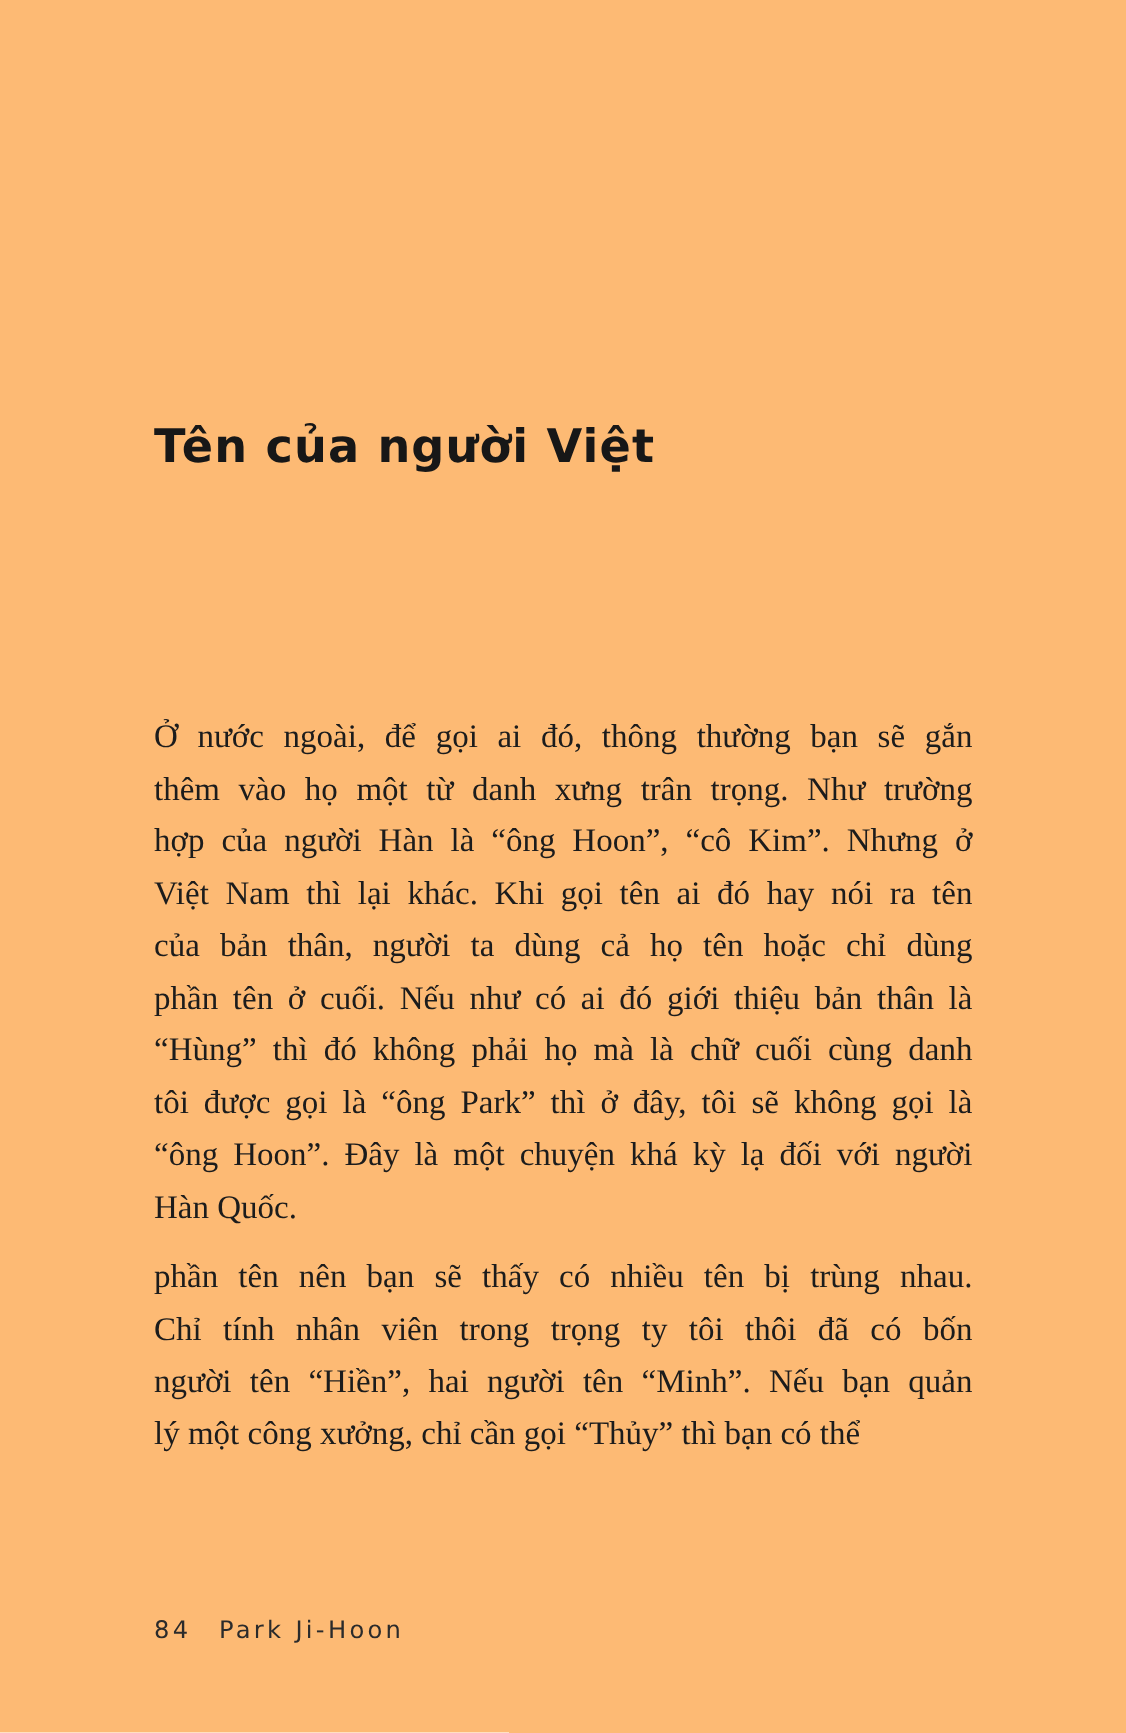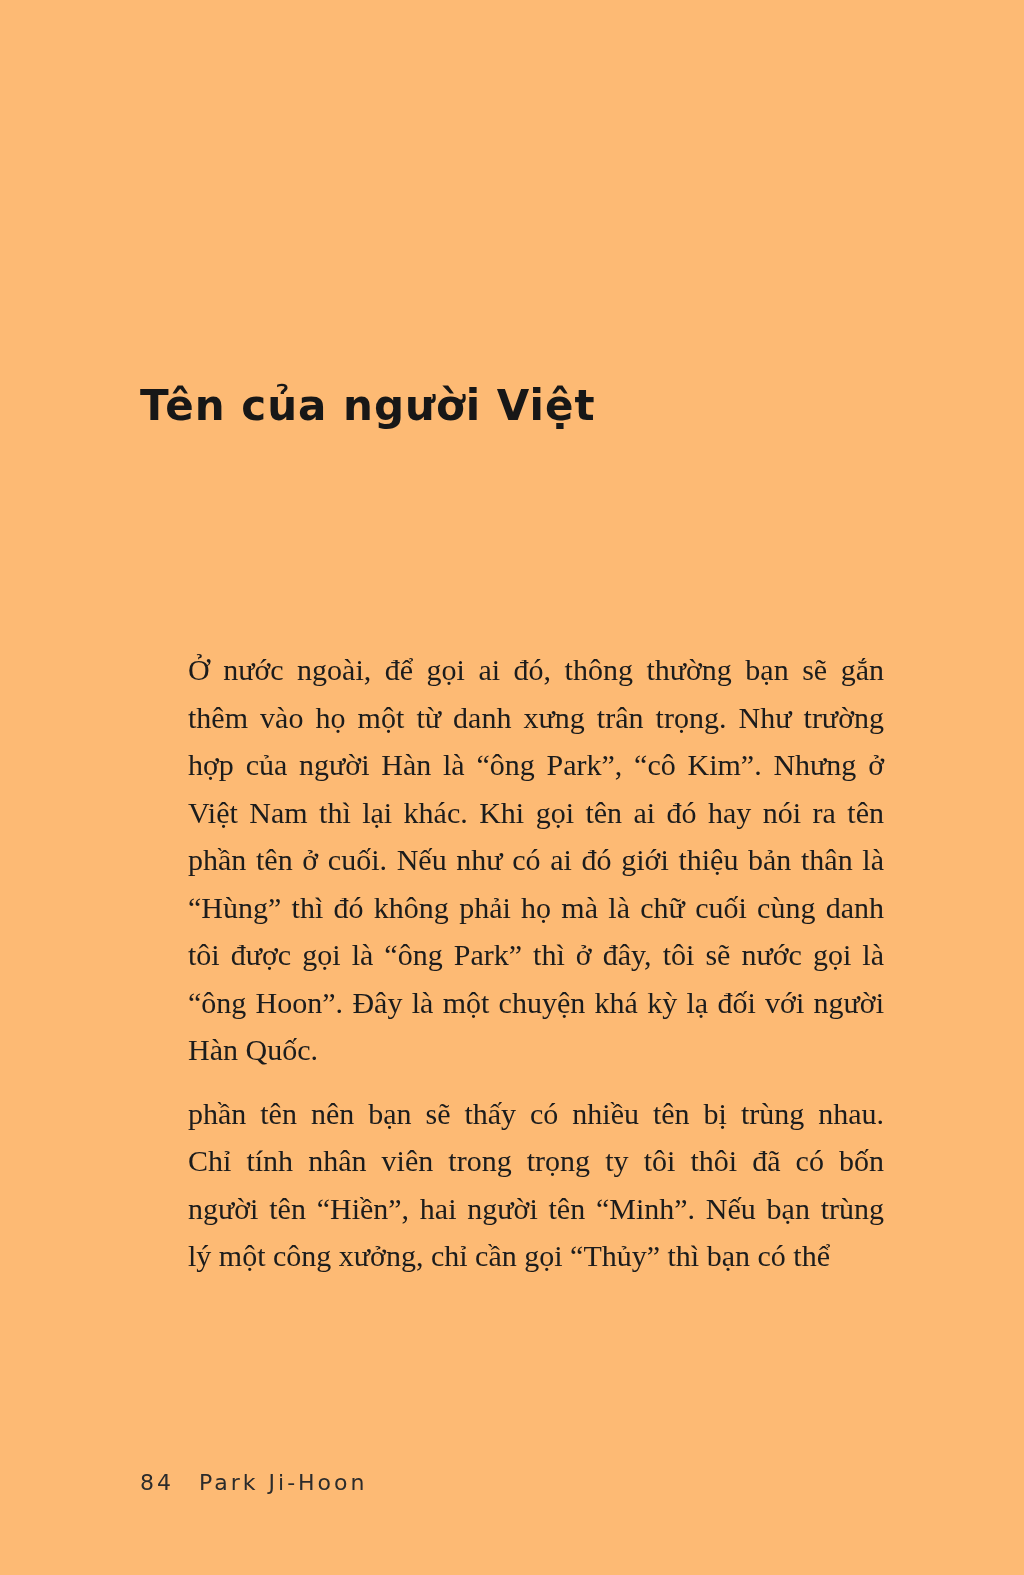--- a/index.html
+++ b/index.html
@@ -36,21 +36,20 @@
     font-size: 30px;
     line-height: 47.5px;
     color: #1c1c1c;
   }
   .paragraph { margin: 0; padding: 0; }
   .paragraph + .paragraph { margin-top: 16px; }
   .line {
     text-align: justify;
     text-align-last: justify;
     white-space: normal;
-    margin-left: 48px;
   }
   .line.para-end {
     text-align-last: left;
   }
   .footer {
     position: absolute;
     left: 140px;
     top: 1468px;
     display: flex;
     align-items: flex-start;
@@ -68,33 +67,34 @@
 
 <div class="page">
 
   <h1 class="chapter-title">Tên của người Việt</h1>
 
   <div class="body-text">
 
     <div class="paragraph">
       <div class="line">Ở nước ngoài, để gọi ai đó, thông thường bạn sẽ gắn</div>
       <div class="line">thêm vào họ một từ danh xưng trân trọng. Như trường</div>
-      <div class="line">hợp của người Hàn là “ông Park”, “cô Kim”. Nhưng ở</div>
+      <div class="line">hợp của người Hàn là “ông Hoon”, “cô Kim”. Nhưng ở</div>
       <div class="line">Việt Nam thì lại khác. Khi gọi tên ai đó hay nói ra tên</div>
+      <div class="line">của bản thân, người ta dùng cả họ tên hoặc chỉ dùng</div>
       <div class="line">phần tên ở cuối. Nếu như có ai đó giới thiệu bản thân là</div>
       <div class="line">“Hùng” thì đó không phải họ mà là chữ cuối cùng danh</div>
-      <div class="line">tôi được gọi là “ông Park” thì ở đây, tôi sẽ nước gọi là</div>
+      <div class="line">tôi được gọi là “ông Park” thì ở đây, tôi sẽ không gọi là</div>
       <div class="line">“ông Hoon”. Đây là một chuyện khá kỳ lạ đối với người</div>
       <div class="line para-end">Hàn Quốc.</div>
     </div>
 
     <div class="paragraph">
       <div class="line">phần tên nên bạn sẽ thấy có nhiều tên bị trùng nhau.</div>
       <div class="line">Chỉ tính nhân viên trong trọng ty tôi thôi đã có bốn</div>
-      <div class="line">người tên “Hiền”, hai người tên “Minh”. Nếu bạn trùng</div>
+      <div class="line">người tên “Hiền”, hai người tên “Minh”. Nếu bạn quản</div>
       <div class="line para-end">lý một công xưởng, chỉ cần gọi “Thủy” thì bạn có thể</div>
     </div>
 
   </div>
 
   <div class="footer">
     <span>84</span>
     <span>Park Ji-Hoon</span>
   </div>
 

